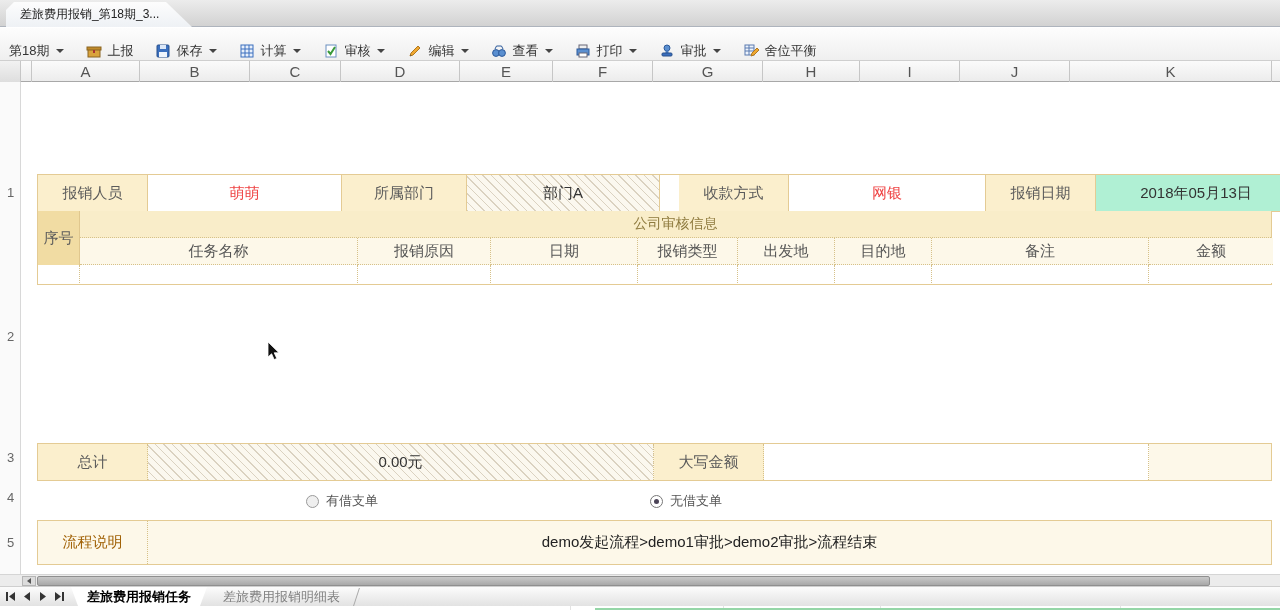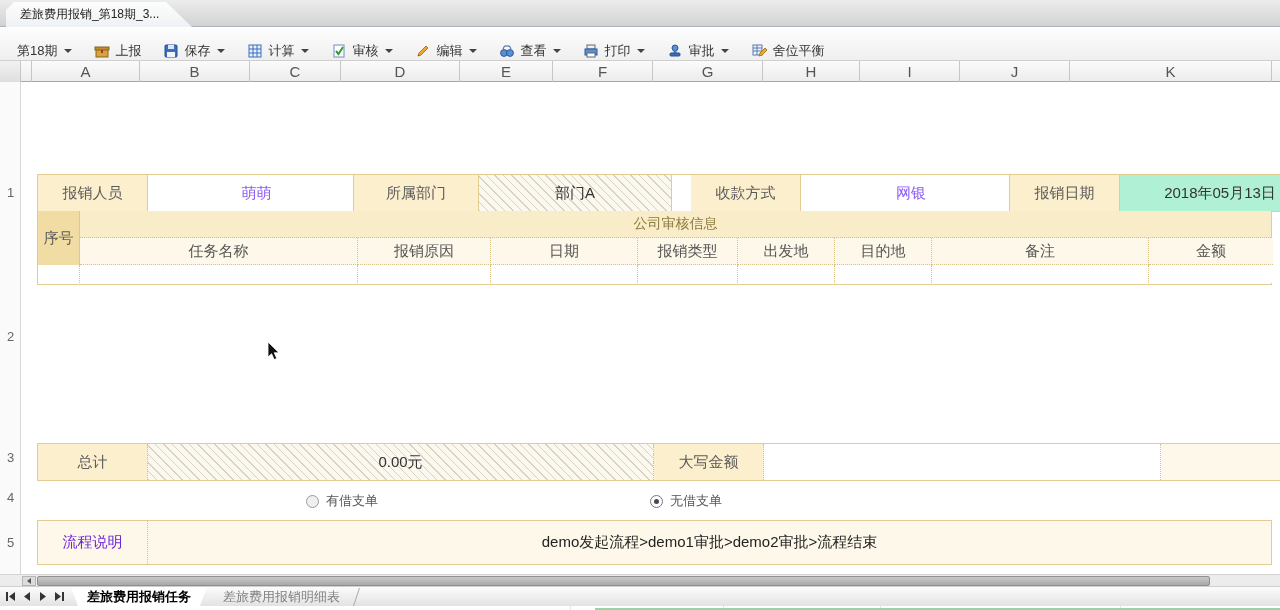--- a/index.html
+++ b/index.html
@@ -11,21 +11,21 @@
     background:linear-gradient(#ececec,#d2d2d2); border-bottom:1px solid #aeb4bd; }
   .filetab { position:absolute; left:6px; top:2px; width:186px; height:25px;
     background:linear-gradient(#fdfdfd,#eef1f5);
     clip-path:polygon(0 100%, 0 8px, 8px 0, calc(100% - 26px) 0, 100% 100%);
     display:flex; align-items:center; padding:0 26px 0 14px;
     font-size:12px; color:#222; }
 
   
   .toolbar { position:absolute; left:0; top:28px; width:1280px; height:47px;
     background:linear-gradient(#fdfdfd,#e9e9e9); border-bottom:1px solid #c2c2c2;
-    display:flex; align-items:center; padding-left:8px; gap:4px; }
+    display:flex; align-items:center; padding-left:0; gap:4px; }
   .tbtn { display:flex; align-items:center; gap:5px; padding:3px 8px; font-size:13px; color:#333;
     border:1px solid transparent; border-radius:2px; cursor:default; }
   .caret { width:0; height:0; border-left:4px solid transparent; border-right:4px solid transparent;
     border-top:4px solid #444; margin-left:2px; }
   .ticon { width:16px; height:16px; display:inline-block; }
 
   
   .colheaders { position:absolute; left:0; top:60px; width:1280px; height:22px;
     background:linear-gradient(#fbfbfb,#ececec); border-top:1px solid #cfcfcf; border-bottom:1px solid #a8a8a8; }
   .colcell { position:absolute; top:0; height:21px; border-right:1px solid #c6c6c6;
@@ -37,21 +37,21 @@
   .sheet { position:absolute; left:0; top:82px; width:1280px; height:492px; background:#fff; }
   .gutter { position:absolute; left:0; top:0; width:21px; height:100%; background:#fafafa; border-right:1px solid #d8d8d8; }
   .rownum { position:absolute; left:0; width:21px; height:16px; text-align:center; font-size:13px; color:#666; }
 
   .formtitle { position:absolute; left:37px; top:20px; width:1235px; height:40px; line-height:40px;
     text-align:center; font-size:22px; font-weight:bold; color:#6b5616; }
 
   .cellrow { position:absolute; left:37px; display:flex; }
   .fcell { height:100%; display:flex; align-items:center; justify-content:center; font-size:15px; }
   .lab { background:#fbefcd; color:#5b5b5b; }
-  .val { background:#fff; color:#8b5cf6;margin-left:12px; }
+  .val { background:#fff; color:#ef4444; }
   .mint { background:#b0f0d4; color:#333; }
   .cream-light { background:#fdf8e9; }
   .hatch { background-color:#fbf8ef;
     background-image:repeating-linear-gradient(45deg, rgba(150,130,95,.32) 0 1px, transparent 1px 6px);
     color:#333; }
   .sb { border-right:1px solid #e4cb94; }
   .db { border-right:1px dotted #d6c189; }
 
   .row1 { top:92px; height:38px; border:1px solid #e4cb94; }
 
@@ -257,21 +257,21 @@
       <span class="radio"></span>
       <span>有借支单</span>
     </div>
     <div class="radioopt" style="left:613px;top:11px;">
       <span class="radio sel"></span>
       <span>无借支单</span>
     </div>
   </div>
 
   <div class="cellrow flowrow">
-    <div class="fcell db" style="width:110px;color:#6d28d9;">流程说明</div>
+    <div class="fcell db" style="width:110px;color:#a16207;">流程说明</div>
     <div class="fcell" style="width:1123px;color:#222;">demo发起流程&gt;demo1审批&gt;demo2审批&gt;流程结束</div>
   </div>
 
   <svg class="cursor" viewBox="0 0 14 20">
     <path d="M1 1 L1 16 L4.6 12.8 L7.2 18.6 L9.8 17.4 L7.2 11.8 L12 11.8 Z" fill="#111" stroke="#fff" stroke-width="0.8"></path>
   </svg>
 </div>
 
 <div class="hscroll">
   <div class="hs-btn">

